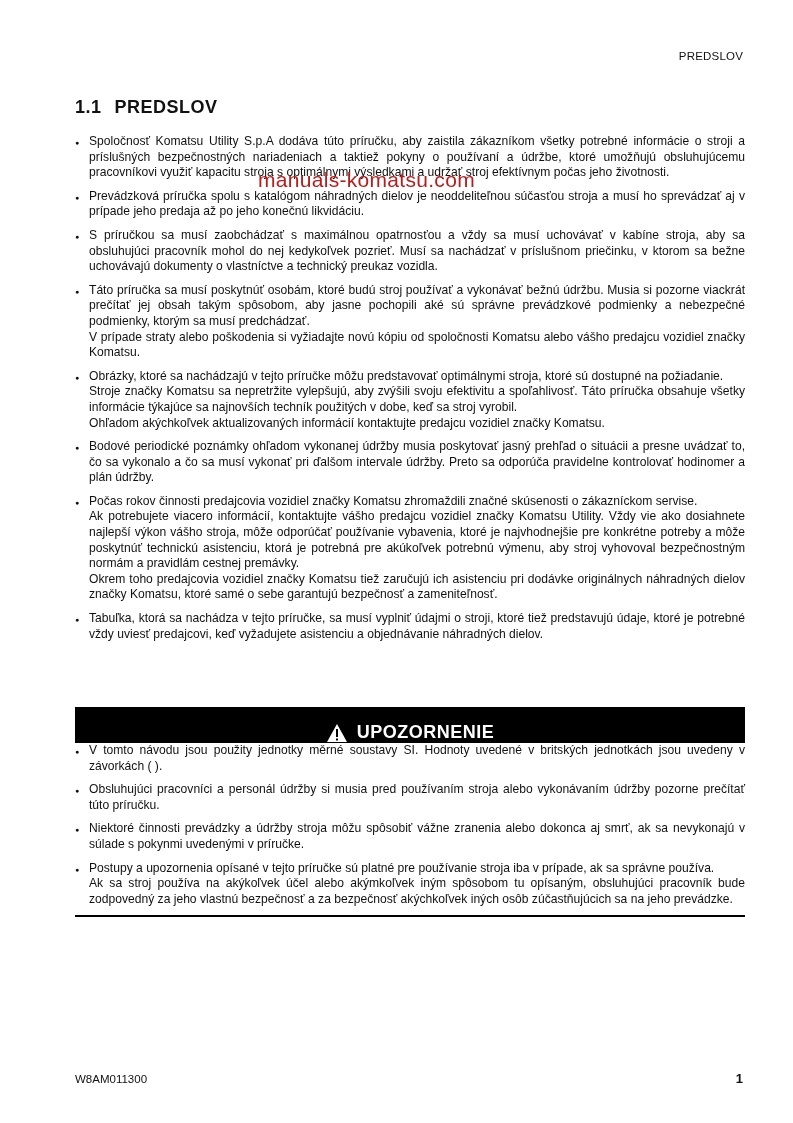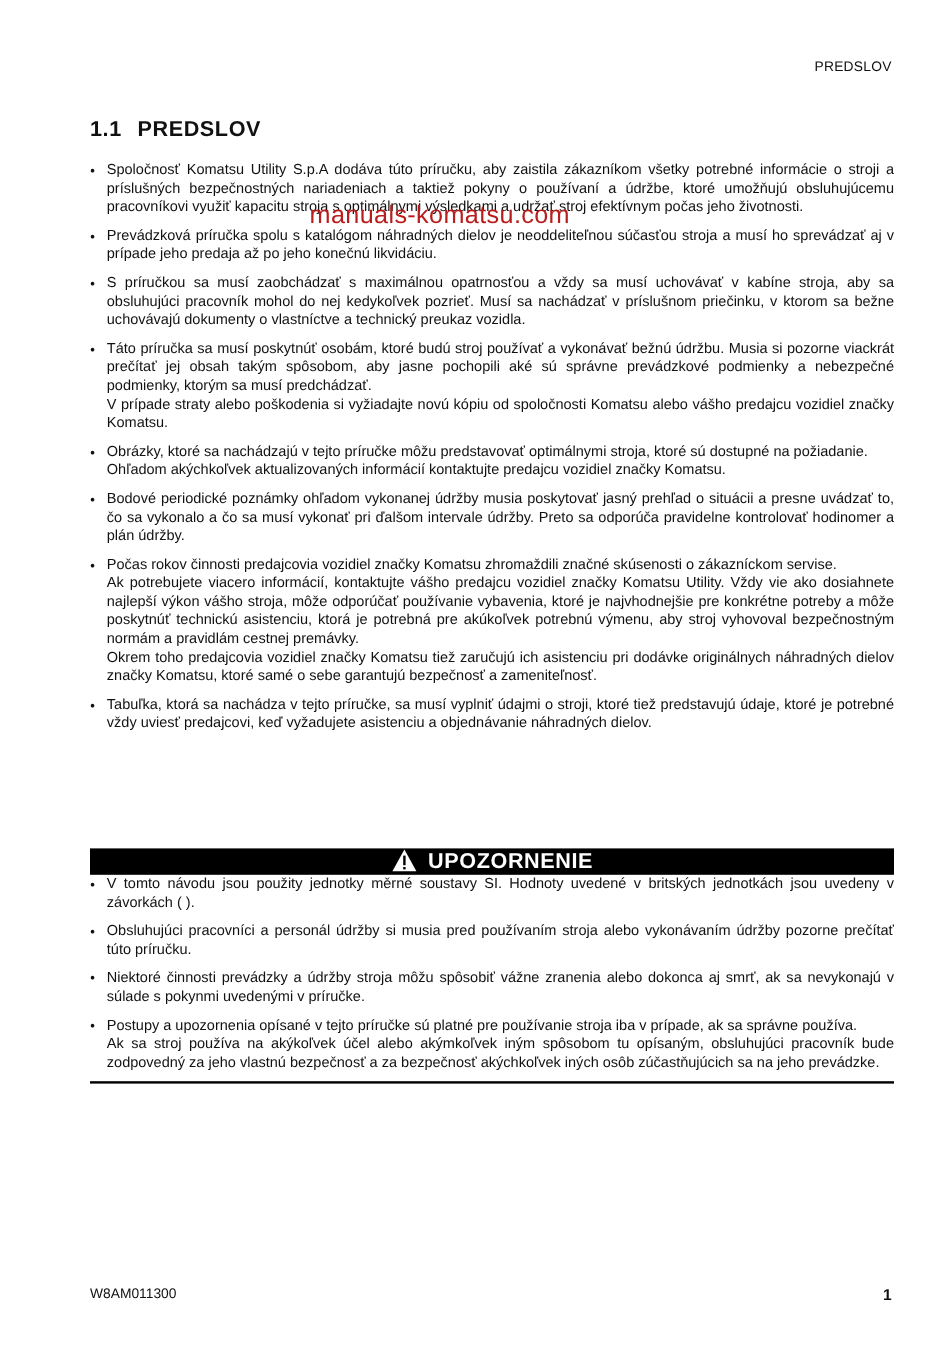--- a/index.html
+++ b/index.html
@@ -10,21 +10,21 @@
   .section-title .num { margin-right: 13px; }
   .content { position: absolute; top: 134px; left: 75px; width: 670px; }
   ul.bullets { list-style: none; margin: 0; padding: 0; }
   ul.bullets li { position: relative; padding-left: 14px; font-size: 12.1px; line-height: 15.6px;
                   text-align: justify; margin-bottom: 8px; }
   ul.bullets li::before { content: "\25CF"; position: absolute; left: 0; top: 1px; font-size: 7px; }
   ul.bullets li p { margin: 0; }
   .watermark { position: absolute; top: 168px; left: 258px; font-size: 21px; color: #b91c1c; letter-spacing: 0.3px;
                background: rgba(255,255,255,0.0); }
   .warning-box { position: absolute; top: 707px; left: 75px; width: 670px; }
-  .warning-bar { background: #000; color: #fff; height: 22px; display: flex; align-items: flex-start; justify-content: center;
+  .warning-bar { background: #000; color: #fff; height: 36px; display: flex; align-items: flex-end; justify-content: center;
                  font-size: 18px; font-weight: bold; letter-spacing: 0.5px; }
   .warning-bar svg { margin-right: 9px; }
   .warning-list { margin-top: 4px; }
   .warning-list li { font-weight: normal; font-size: 12.3px; line-height: 15.6px; }
   .bottom-rule { height: 2px; background: #000; margin-top: 4px; }
   .footer-code { position: absolute; top: 1073px; left: 75px; font-size: 11.5px; text-align: center; }
   .page-number { position: absolute; top: 1071px; right: 50px; font-size: 13px; font-weight: bold; }
 </style>
 </head>
 <body>
@@ -45,20 +45,21 @@
       </li>
     <li>
         <p>S príručkou sa musí zaobchádzať s maximálnou opatrnosťou a vždy sa musí uchovávať v kabíne stroja, aby sa obsluhujúci pracovník mohol do nej kedykoľvek pozrieť. Musí sa nachádzať v príslušnom priečinku, v ktorom sa bežne uchovávajú dokumenty o vlastníctve a technický preukaz vozidla.</p>
       </li>
     <li>
       <p>Táto príručka sa musí poskytnúť osobám, ktoré budú stroj používať a vykonávať bežnú údržbu. Musia si pozorne viackrát prečítať jej obsah takým spôsobom, aby jasne pochopili aké sú správne prevádzkové podmienky a nebezpečné podmienky, ktorým sa musí predchádzať.</p>
       <p>V prípade straty alebo poškodenia si vyžiadajte novú kópiu od spoločnosti Komatsu alebo vášho predajcu vozidiel značky Komatsu.</p>
     </li>
     <li>
       <p>Obrázky, ktoré sa nachádzajú v tejto príručke môžu predstavovať optimálnymi stroja, ktoré sú dostupné na požiadanie.</p>
+      <p>Stroje značky Komatsu sa nepretržite vylepšujú, aby zvýšili svoju efektivitu a spoľahlivosť. Táto príručka obsahuje všetky informácie týkajúce sa najnovších techník použitých v dobe, keď sa stroj vyrobil.</p>
       <p>Ohľadom akýchkoľvek aktualizovaných informácií kontaktujte predajcu vozidiel značky Komatsu.</p>
     </li>
     <li>
         <p>Bodové periodické poznámky ohľadom vykonanej údržby musia poskytovať jasný prehľad o situácii a presne uvádzať to, čo sa vykonalo a čo sa musí vykonať pri ďalšom intervale údržby. Preto sa odporúča pravidelne kontrolovať hodinomer a plán údržby.</p>
       </li>
     <li>
       <p>Počas rokov činnosti predajcovia vozidiel značky Komatsu zhromaždili značné skúsenosti o zákazníckom servise.</p>
       <p>Ak potrebujete viacero informácií, kontaktujte vášho predajcu vozidiel značky Komatsu Utility. Vždy vie ako dosiahnete najlepší výkon vášho stroja, môže odporúčať používanie vybavenia, ktoré je najvhodnejšie pre konkrétne potreby a môže poskytnúť technickú asistenciu, ktorá je potrebná pre akúkoľvek potrebnú výmenu, aby stroj vyhovoval bezpečnostným normám a pravidlám cestnej premávky.</p>
       <p>Okrem toho predajcovia vozidiel značky Komatsu tiež zaručujú ich asistenciu pri dodávke originálnych náhradných dielov značky Komatsu, ktoré samé o sebe garantujú bezpečnosť a zameniteľnosť.</p>
     </li>

